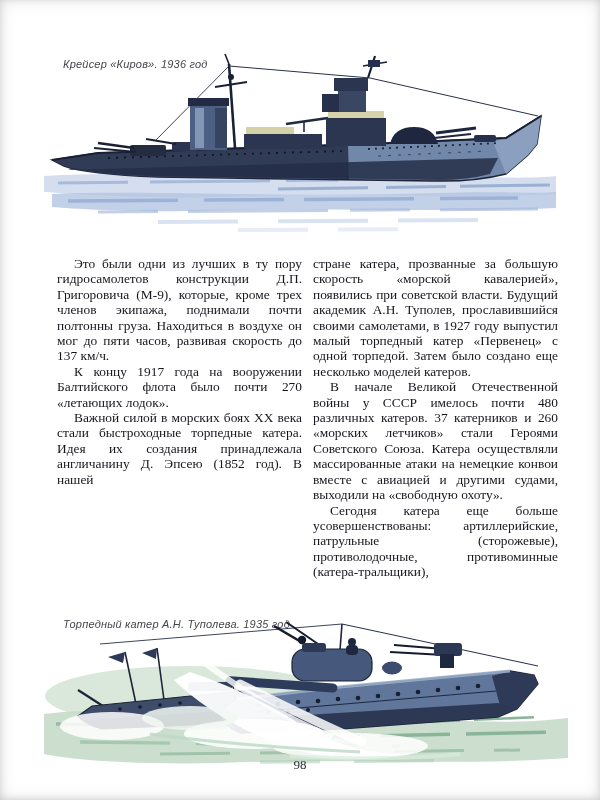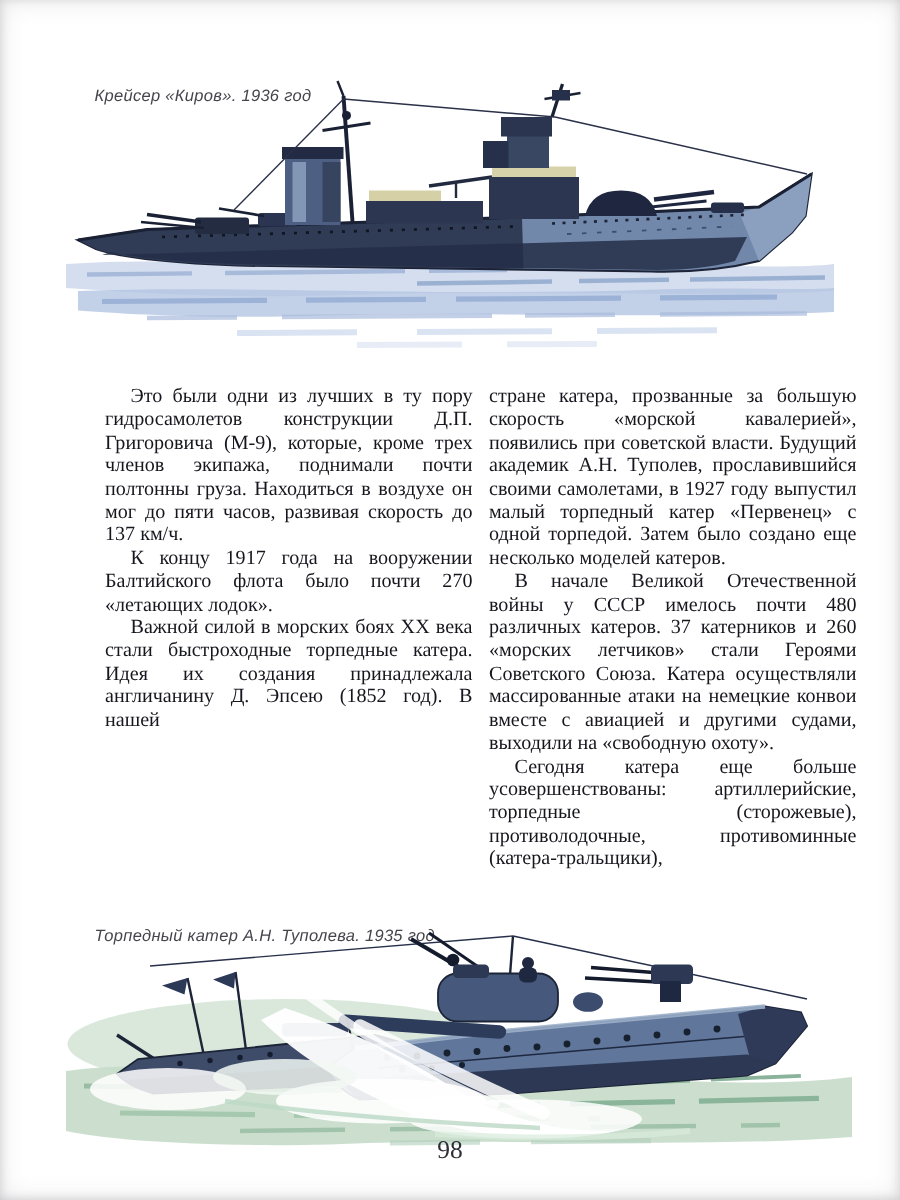--- a/index.html
+++ b/index.html
@@ -25,41 +25,41 @@
     white-space:nowrap;
     margin-top:24px;
   }
   .top-caption{left:63px;top:34px;}
   .bottom-caption{left:63px;top:594px;}
   .illus{position:absolute;}
   .illus svg{display:block;width:100%;height:100%;}
   .illus-cruiser{left:38px;top:52px;width:524px;height:186px;}
   .illus-boat{left:40px;top:616px;width:532px;height:150px;}
   .columns{
-    position:absolute;left:70px;top:256px;width:501px;height:332px;
+    position:absolute;left:57px;top:256px;width:501px;height:332px;
     display:flex;gap:11px;overflow:hidden;
   }
   .col{width:245px;}
   .para{
     margin:0;
     font-family:"Liberation Serif", serif;
     font-size:13.4px;
     line-height:15.4px;
     text-align:justify;
     text-indent:17px;
     color:#16161e;
     hyphens:auto;
     -webkit-hyphens:auto;
   }
   .para.noindent{text-indent:0;}
   .page-number{
     position:absolute;left:0;right:0;top:757px;
     text-align:center;
     font-family:"Liberation Serif", serif;
-    font-size:17px;
+    font-size:13px;
     color:#2e2e36;
   }
 </style>
 </head>
 <body>
 
 <div class="page">
 
   <div class="caption top-caption">Крейсер «Киров». 1936 год</div>
 
@@ -136,21 +136,21 @@
     <div class="col">
 
     <p class="para">Это были одни из лучших в ту пору гидросамолетов конструкции Д.П. Григоровича (М-9), которые, кроме трех членов экипажа, поднимали почти полтонны груза. Находиться в воздухе он мог до пяти часов, развивая скорость до 137 км/ч.</p>
         <p class="para">К концу 1917 года на вооружении Балтийского флота было почти 270 «летающих лодок».</p>
         <p class="para">Важной силой в морских боях XX века стали быстроходные торпедные катера. Идея их создания принадлежала англичанину Д. Эпсею (1852 год). В нашей</p>
       </div>
     <div class="col">
 
     <p class="para noindent">стране катера, прозванные за большую скорость «морской кавалерией», появились при советской власти. Будущий академик А.Н. Туполев, прославившийся своими самолетами, в 1927 году выпустил малый торпедный катер «Первенец» с одной торпедой. Затем было создано еще несколько моделей катеров.</p>
         <p class="para">В начале Великой Отечественной войны у СССР имелось почти 480 различных катеров. 37 катерников и 260 «морских летчиков» стали Героями Советского Союза. Катера осуществляли массированные атаки на немецкие конвои вместе с авиацией и другими судами, выходили на «свободную охоту».</p>
-        <p class="para">Сегодня катера еще больше усовершенствованы: артиллерийские, торпедные (сторожевые), противолодочные, противоминные (катера-тральщики),</p>
+        <p class="para">Сегодня катера еще больше усовершенствованы: артиллерийские, патрульные (сторожевые), противолодочные, противоминные (катера-тральщики),</p>
       </div>
   </div>
 
   <div class="caption bottom-caption">Торпедный катер А.Н. Туполева. 1935 год</div>
 
   <div class="illus illus-boat">
     <svg viewBox="0 0 532 150" xmlns="http://www.w3.org/2000/svg">
 
       <g>
         <ellipse cx="150" cy="80" rx="145" ry="30" fill="#cfe2d2" opacity="0.8"></ellipse>

